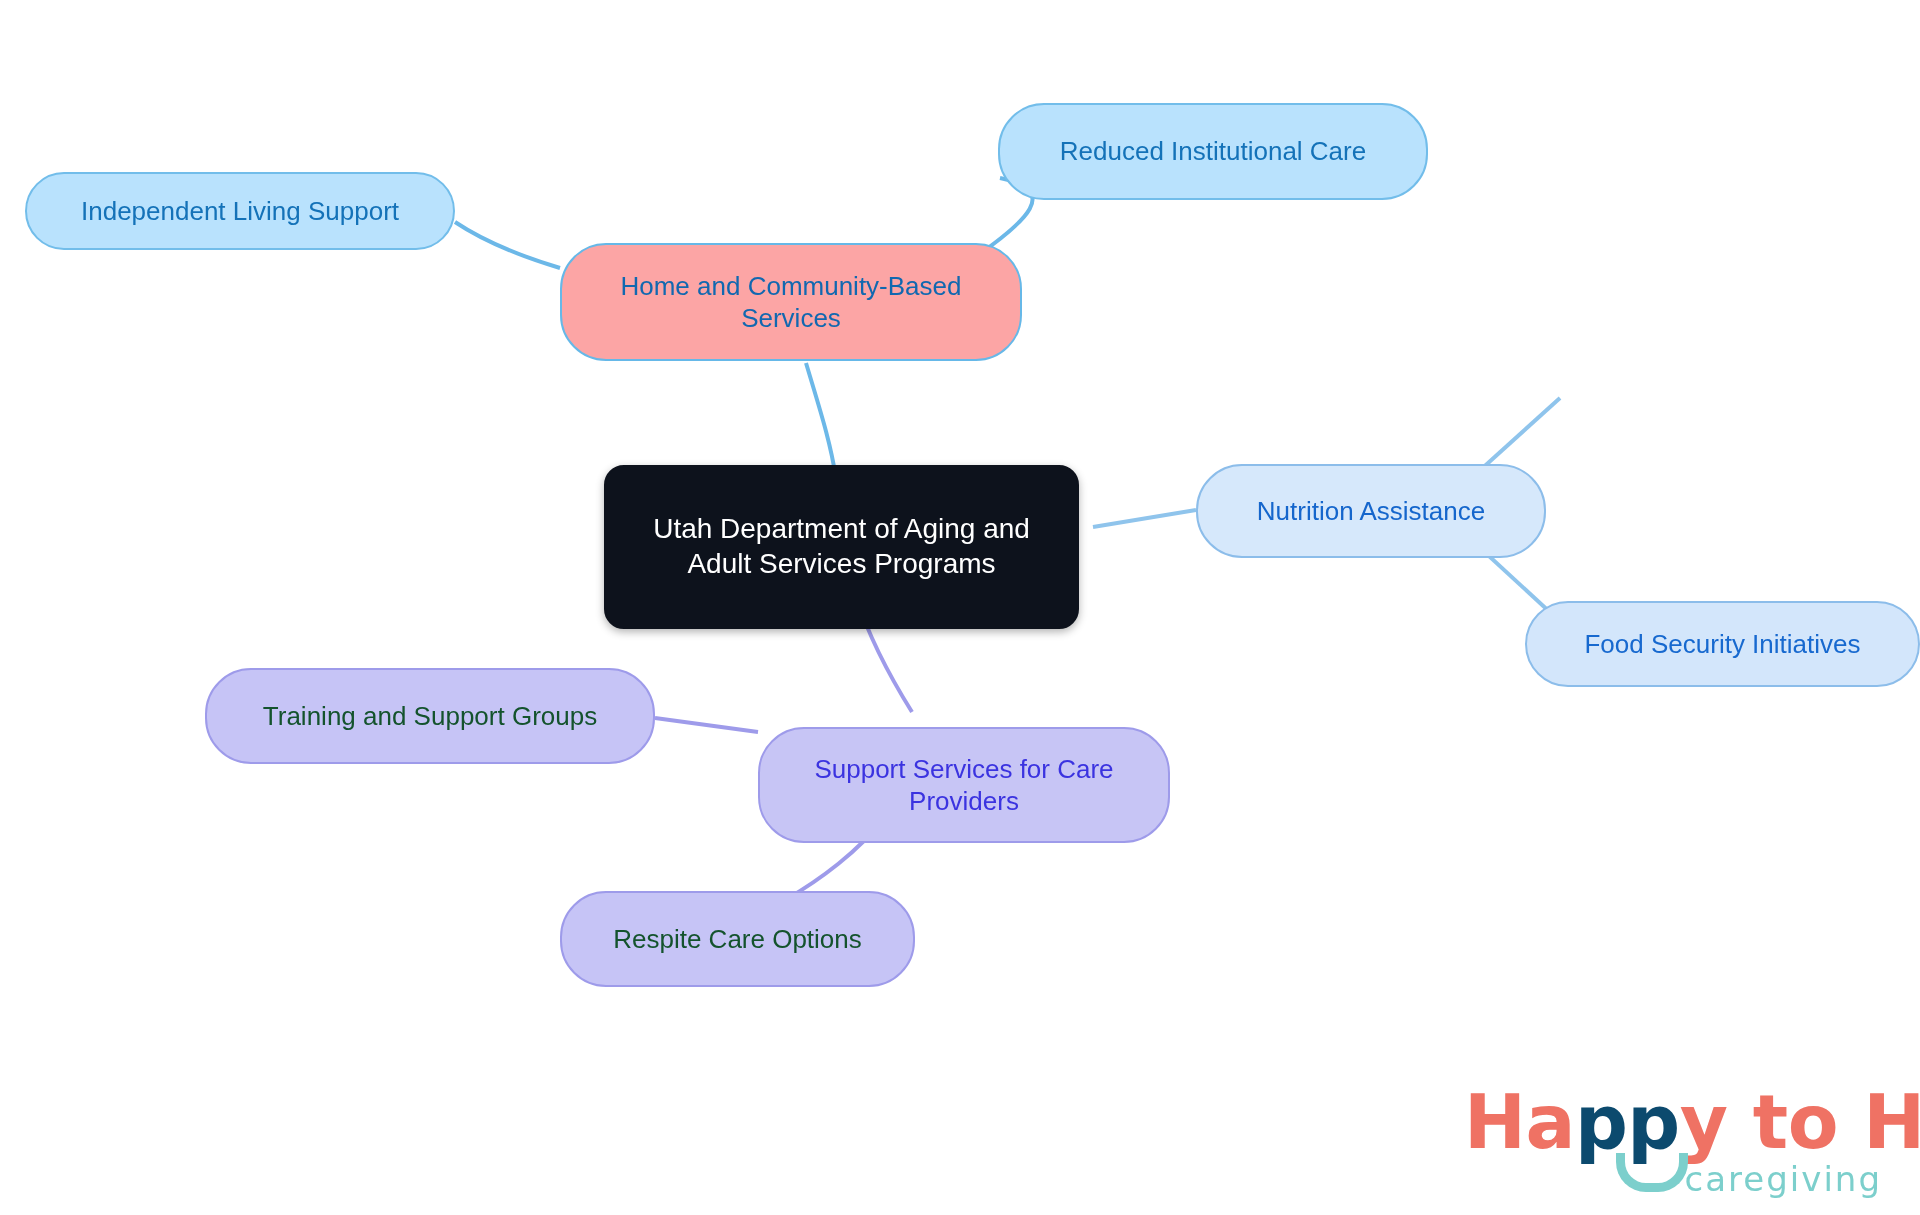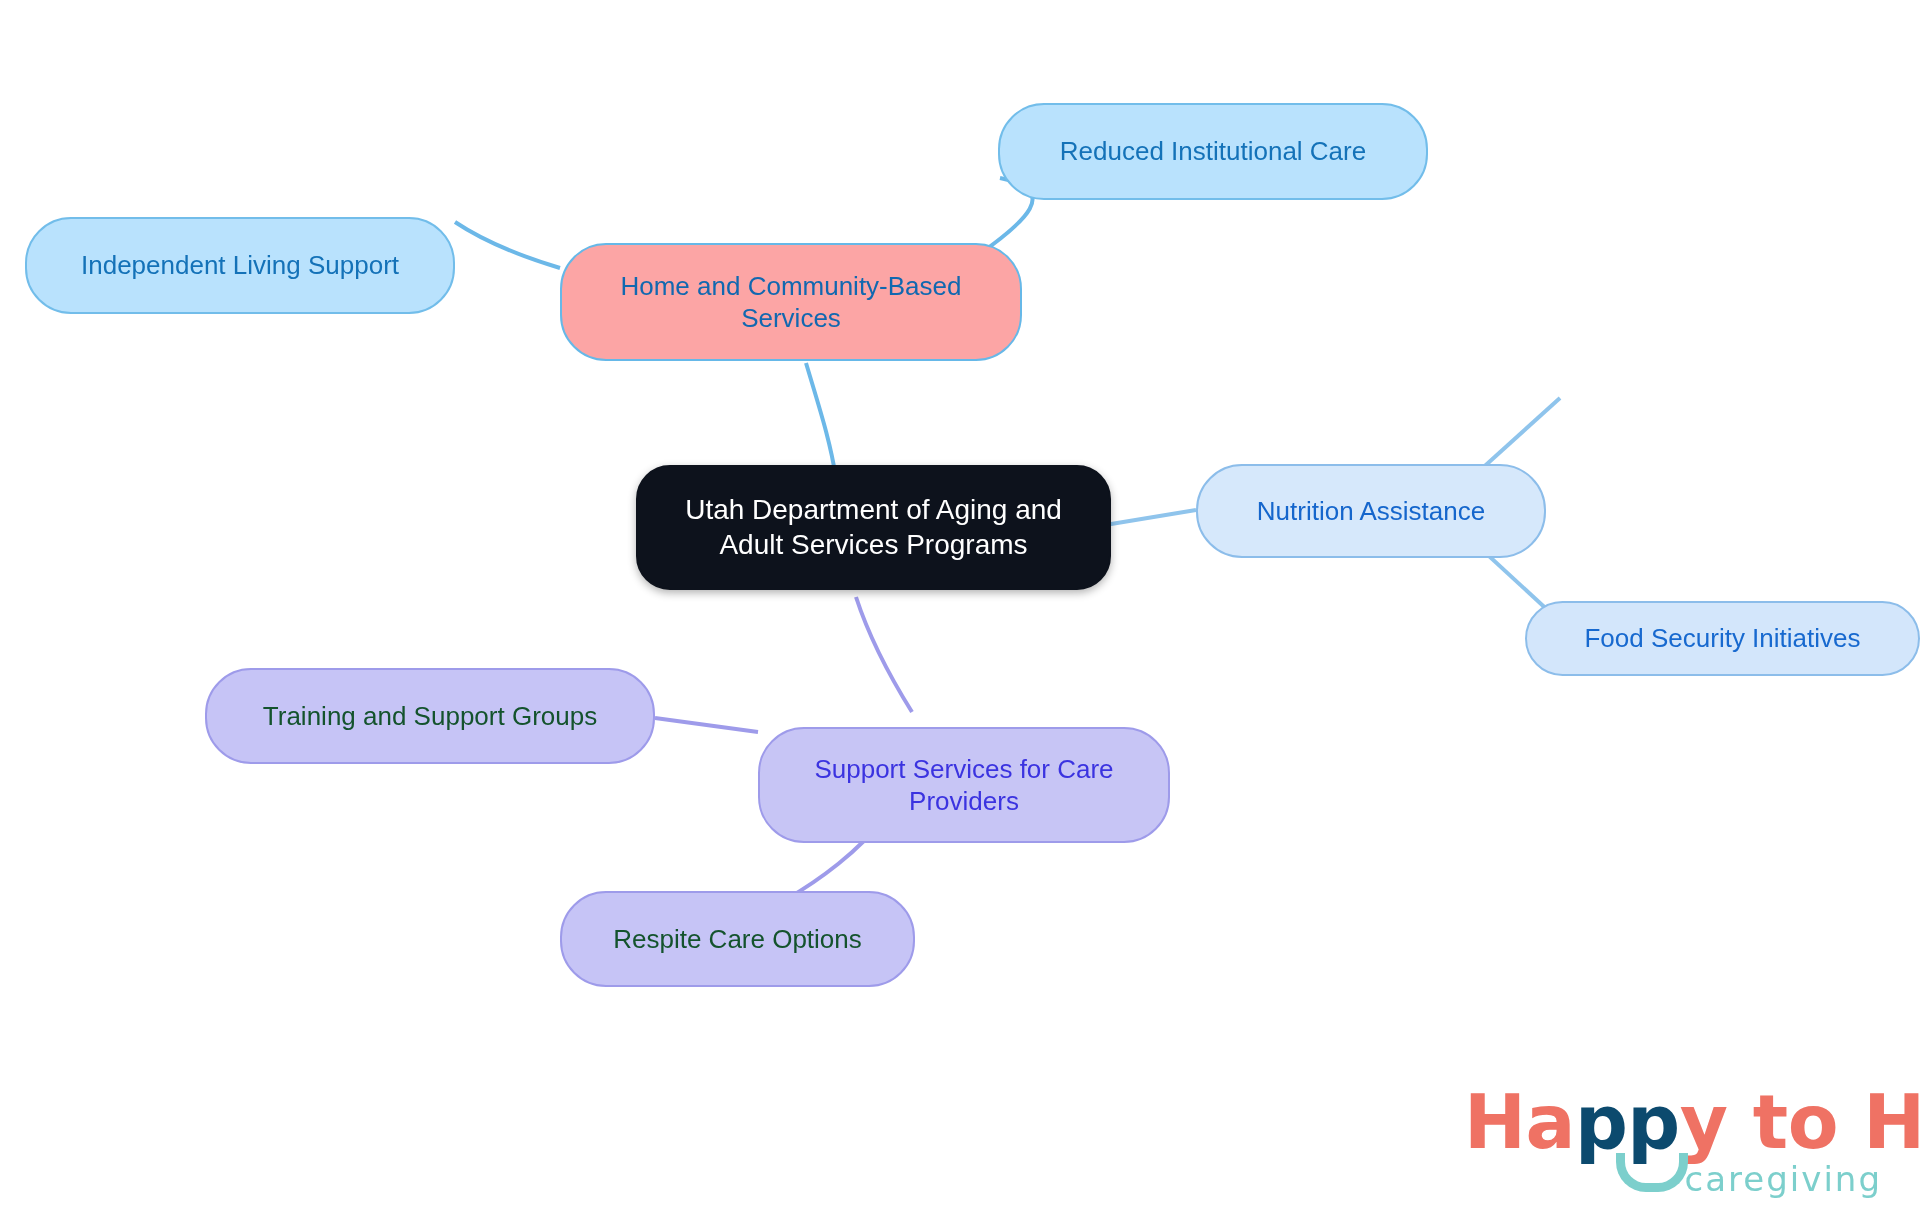--- a/index.html
+++ b/index.html
@@ -153,34 +153,34 @@
 
     <path d="M 1477 545 L 1566 627" fill="none" stroke="#8fc4ec" stroke-width="4"></path>
 
     <path d="M 856 597 C 870 640 892 680 912 712" fill="none" stroke="#9e9bea" stroke-width="4"></path>
 
     <path d="M 758 732 L 655 718" fill="none" stroke="#9e9bea" stroke-width="4"></path>
 
     <path d="M 882 820 C 860 850 820 880 785 900" fill="none" stroke="#9e9bea" stroke-width="4"></path>
   </svg>
 
-  <div class="node node-root" style="left:636px; top:465px; width:475px; height:125px;">Utah Department of Aging and
+  <div class="node node-root" style="left:604px; top:465px; width:475px; height:164px;border-radius:20px;">Utah Department of Aging and
 Adult Services Programs</div>
 
   <div class="node node-blue-main" style="left:560px; top:243px; width:462px; height:118px;">Home and Community-Based
 Services</div>
 
-  <div class="node node-blue-leaf" style="left:25px; top:172px; width:430px; height:97px;margin-top:45px;">Independent Living Support</div>
+  <div class="node node-blue-leaf" style="left:25px; top:172px; width:430px; height:78px;">Independent Living Support</div>
 
   <div class="node node-blue-leaf" style="left:998px; top:103px; width:430px; height:97px;">Reduced Institutional Care</div>
 
   <div class="node node-lightblue-main" style="left:1196px; top:464px; width:350px; height:94px;">Nutrition Assistance</div>
 
 
-  <div class="node node-lightblue-leaf" style="left:1525px; top:601px; width:395px; height:75px;">Food Security Initiatives</div>
+  <div class="node node-lightblue-leaf" style="left:1525px; top:601px; width:395px; height:86px;">Food Security Initiatives</div>
 
   <div class="node node-purple-main" style="left:758px; top:703px; width:412px; height:116px;">Support Services for Care
 Providers</div>
 
   <div class="node node-purple-leaf" style="left:205px; top:668px; width:450px; height:96px;">Training and Support Groups</div>
 
   <div class="node node-purple-leaf" style="left:560px; top:891px; width:355px; height:96px;">Respite Care Options</div>
 
   <div id="logo">
     <div class="logo-main"><span>Ha</span><span class="logo-pp">pp</span><span>y</span><span> to Help</span></div>

